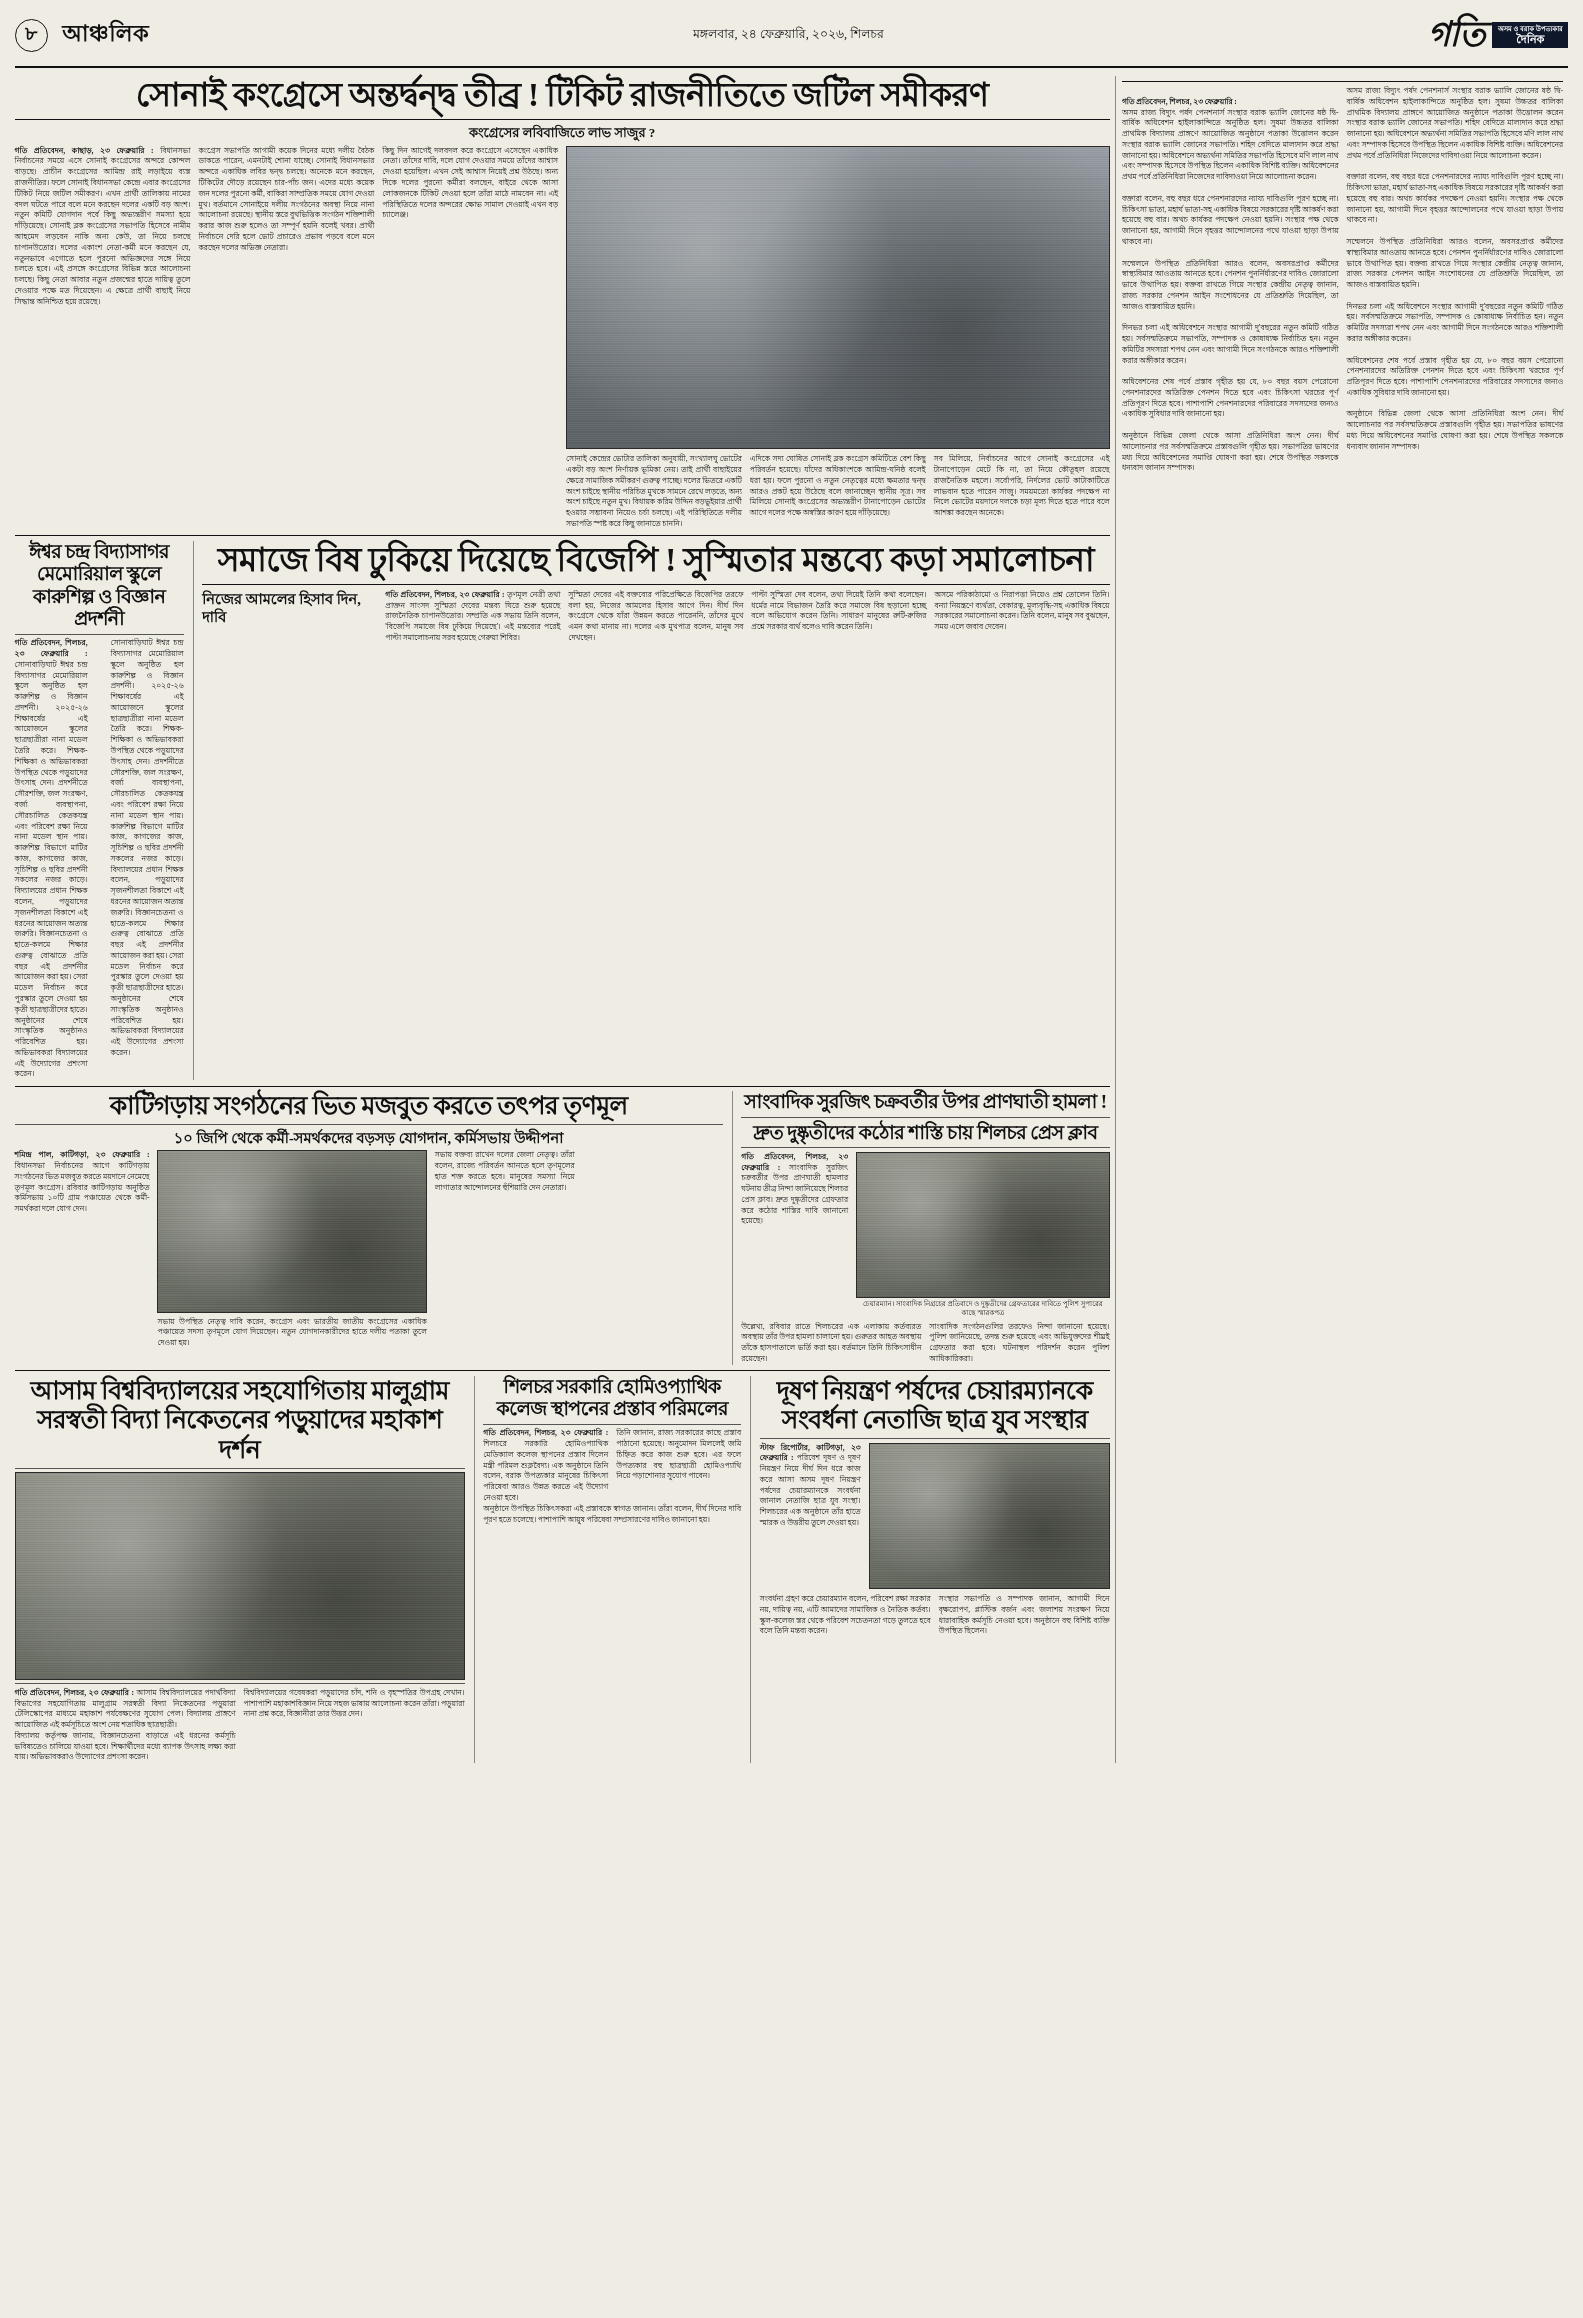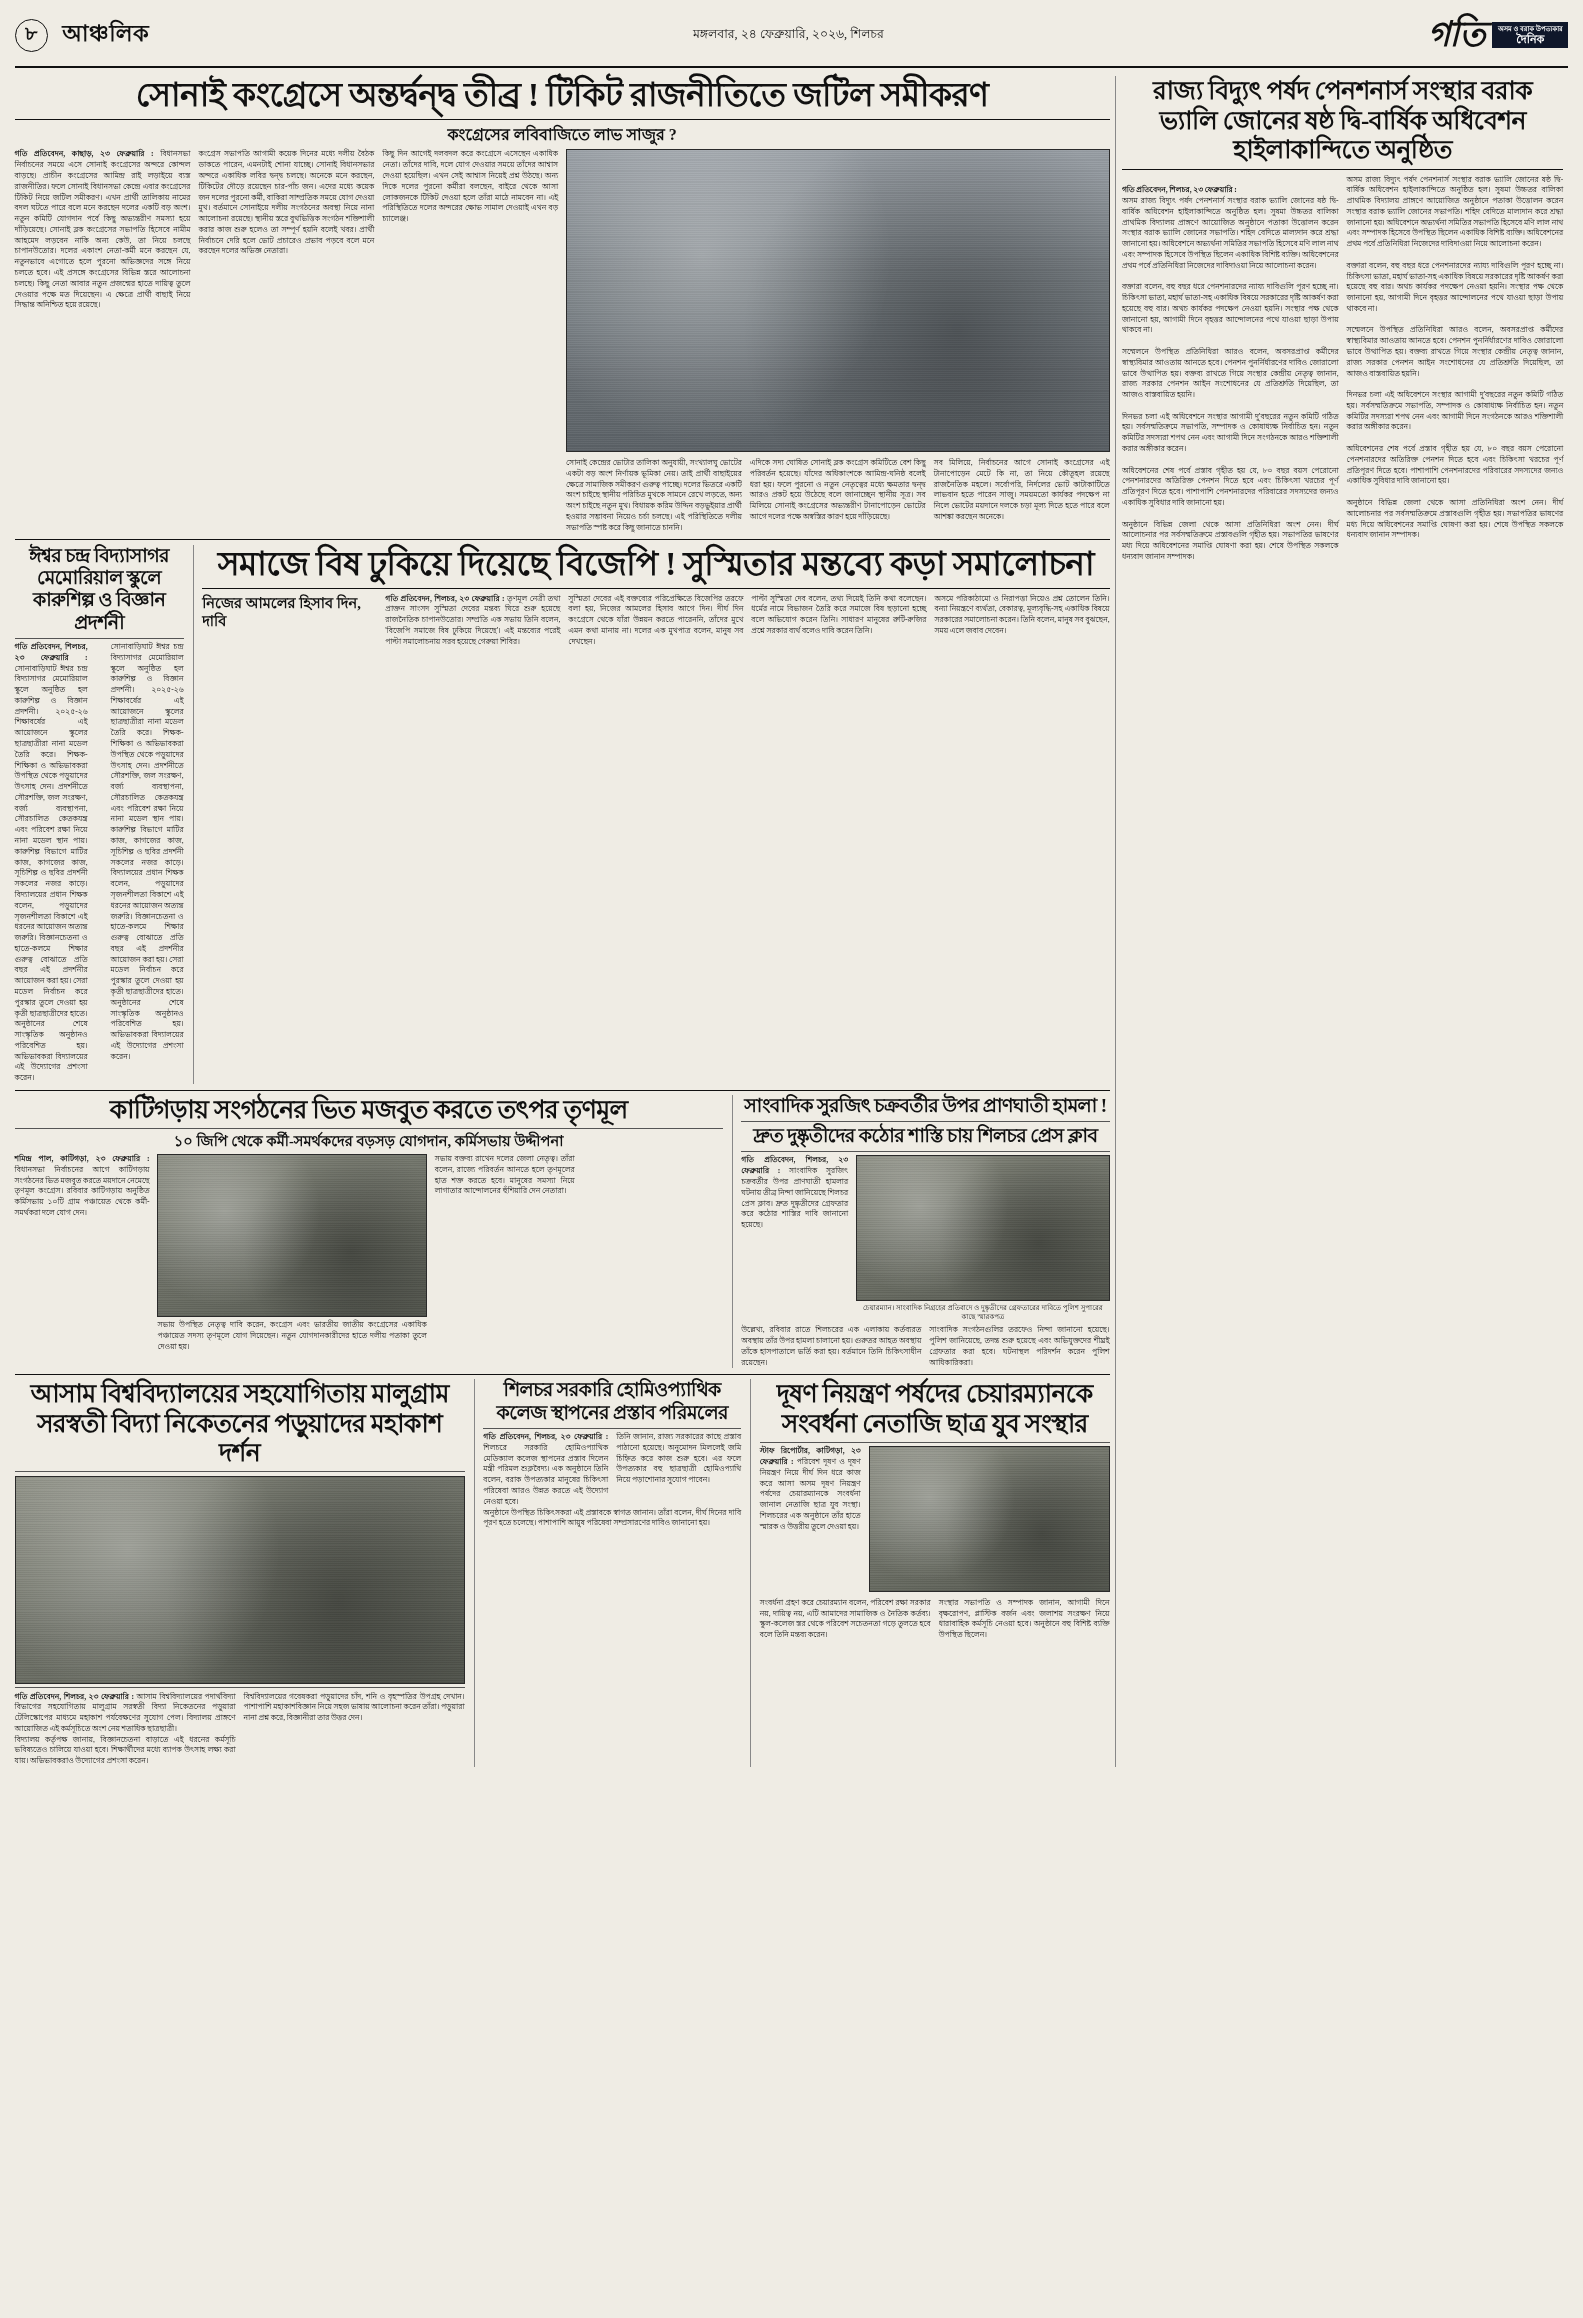--- a/index.html
+++ b/index.html
@@ -55,21 +55,21 @@
   .rule { border-top: 1.1px solid #111; margin: 4.5px 0; }
   .rule-thin { border-top: 0.6px solid #555; margin: 3.4px 0; }
 
   .headline {
     font-size: 33px; font-weight: bold; text-align: center;
     line-height: 1.18; letter-spacing: -0.6px;
   }
   .headline.sm { font-size: 25px; }
   .headline.xs { font-size: 19px; }
   .subhead {
-    font-size: 16px; font-weight: bold; text-align: center;
+    font-size: 13px; font-weight: bold; text-align: center;
     line-height: 1.25; margin-top: 3.4px;
   }
   .subhead.sm { font-size: 14.6px; }
 
   .col-text {
     font-size: 7.6px;
     line-height: 1.42;
     text-align: justify;
     hyphens: auto;
     word-spacing: -0.3px;
@@ -340,21 +340,20 @@
             </div>
           </div>
         </div>
       </div>
 
     </div>
 
     <div class="divider-v" style="height:100%;"></div>
 
     <div style="padding-left:5.6px;">
-      <div class="headline sm">রাজ্য বিদ্যুৎ পর্ষদ পেনশনার্স সংস্থার বরাক ভ্যালি জোনের ষষ্ঠ দ্বি-বার্ষিক অধিবেশন হাইলাকান্দিতে অনুষ্ঠিত</div>
       <div class="rule"></div>
       <div class="cols2" style="margin-top:2.2px;">
         <p class="col-text" style="margin:0; white-space:pre-line;">
           <span class="lead">গতি প্রতিবেদন, শিলচর, ২৩ ফেব্রুয়ারি :</span>
           <span>অসম রাজ্য বিদ্যুৎ পর্ষদ পেনশনার্স সংস্থার বরাক ভ্যালি জোনের ষষ্ঠ দ্বি-বার্ষিক অধিবেশন হাইলাকান্দিতে অনুষ্ঠিত হল। সুষমা উচ্চতর বালিকা প্রাথমিক বিদ্যালয় প্রাঙ্গণে আয়োজিত অনুষ্ঠানে পতাকা উত্তোলন করেন সংস্থার বরাক ভ্যালি জোনের সভাপতি। শহিদ বেদিতে মাল্যদান করে শ্রদ্ধা জানানো হয়। অধিবেশনে অভ্যর্থনা সমিতির সভাপতি হিসেবে মণি লাল নাথ এবং সম্পাদক হিসেবে উপস্থিত ছিলেন একাধিক বিশিষ্ট ব্যক্তি। অধিবেশনের প্রথম পর্বে প্রতিনিধিরা নিজেদের দাবিদাওয়া নিয়ে আলোচনা করেন।
 
 বক্তারা বলেন, বহু বছর ধরে পেনশনারদের ন্যায্য দাবিগুলি পূরণ হচ্ছে না। চিকিৎসা ভাতা, মহার্ঘ ভাতা-সহ একাধিক বিষয়ে সরকারের দৃষ্টি আকর্ষণ করা হয়েছে বহু বার। অথচ কার্যকর পদক্ষেপ নেওয়া হয়নি। সংস্থার পক্ষ থেকে জানানো হয়, আগামী দিনে বৃহত্তর আন্দোলনের পথে যাওয়া ছাড়া উপায় থাকবে না।
 
 সম্মেলনে উপস্থিত প্রতিনিধিরা আরও বলেন, অবসরপ্রাপ্ত কর্মীদের স্বাস্থ্যবিমার আওতায় আনতে হবে। পেনশন পুনর্নির্ধারণের দাবিও জোরালো ভাবে উত্থাপিত হয়। বক্তব্য রাখতে গিয়ে সংস্থার কেন্দ্রীয় নেতৃত্ব জানান, রাজ্য সরকার পেনশন আইন সংশোধনের যে প্রতিশ্রুতি দিয়েছিল, তা আজও বাস্তবায়িত হয়নি।
 

